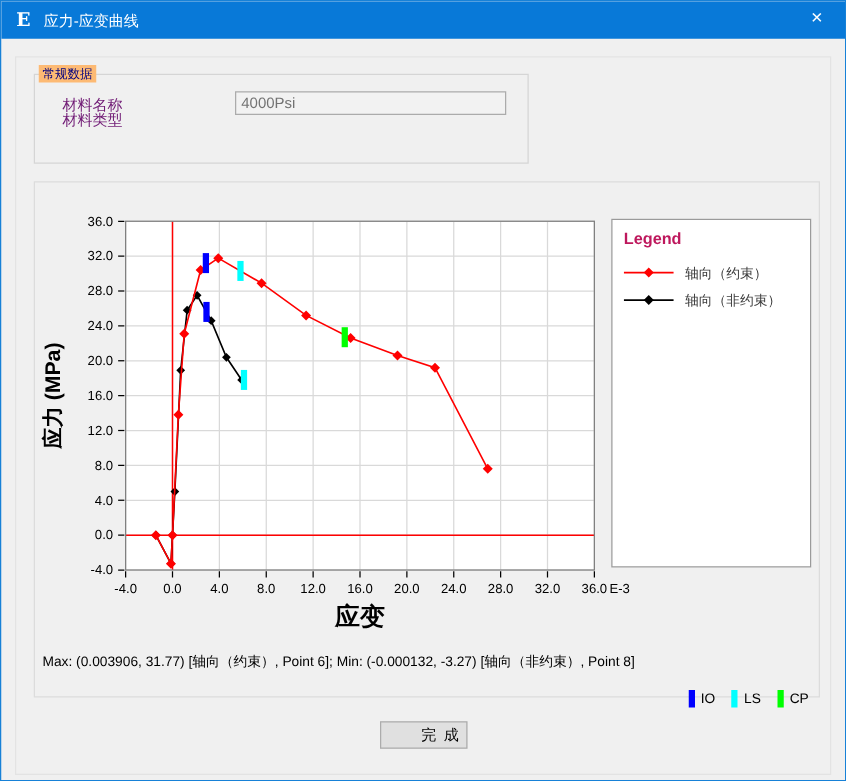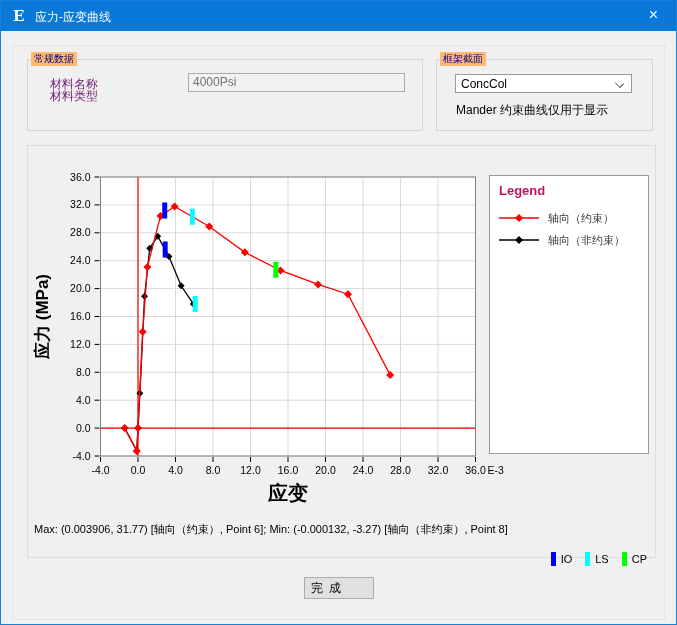--- a/index.html
+++ b/index.html
@@ -46,21 +46,21 @@
   
   .status-row{position:absolute;left:6px;top:372px;width:617px;height:18px;}
   .status-text{position:absolute;left:0;top:4px;font-size:11px;color:#000;white-space:nowrap;}
   .acc-legend{position:absolute;right:4px;top:2px;display:flex;gap:13px;}
   .acc-item{display:flex;align-items:center;font-size:11px;color:#000;margin-top:32px;}
   .acc-bar{width:5px;height:14px;margin-right:5px;}
   
   .done-button{
     position:absolute;left:303px;top:576px;width:70px;height:22px;
     background:#E0E0E0;border:1px solid #ACACAC;font-size:12px;color:#000;
-    text-align:left;line-height:20px;letter-spacing:6px;padding-left:6px;cursor:default;
+    text-align:right;line-height:20px;letter-spacing:6px;padding-left:6px;cursor:default;
     font-family:"Liberation Sans","DejaVu Sans",sans-serif;
   }
 </style>
 </head>
 <body>
 
 <div class="window">
 
   <div class="titlebar">
     <span class="app-logo">E</span>
@@ -70,28 +70,20 @@
 
   <div class="outer-panel"></div>
 
   <div class="groupbox" id="gb-general">
     <span class="groupbox-label">常规数据</span>
     <span class="field-label" style="left:22px;top:16px;">材料名称</span>
     <div class="textbox" style="left:160px;top:13px;">4000Psi</div>
     <span class="field-label" style="left:22px;top:28px;">材料类型</span>
   </div>
 
-  <div class="groupbox" id="gb-frame">
-    <span class="groupbox-label">框架截面</span>
-    <div class="combobox">
-      <span>ConcCol</span>
-      <span class="combo-chevron"></span>
-    </div>
-    <span class="note-label">Mander 约束曲线仅用于显示</span>
-  </div>
 
   <div class="chart-panel">
     <svg id="plot-svg" width="629" height="413">
         <rect x="72.5" y="31" width="375" height="279" fill="#FFFFFF"></rect>
         <line x1="72.5" y1="31" x2="72.5" y2="310" stroke="#D9D9D9" stroke-width="1"></line>
         <line x1="110" y1="31" x2="110" y2="310" stroke="#D9D9D9" stroke-width="1"></line>
         <line x1="147.5" y1="31" x2="147.5" y2="310" stroke="#D9D9D9" stroke-width="1"></line>
         <line x1="185" y1="31" x2="185" y2="310" stroke="#D9D9D9" stroke-width="1"></line>
         <line x1="222.5" y1="31" x2="222.5" y2="310" stroke="#D9D9D9" stroke-width="1"></line>
         <line x1="260" y1="31" x2="260" y2="310" stroke="#D9D9D9" stroke-width="1"></line>

